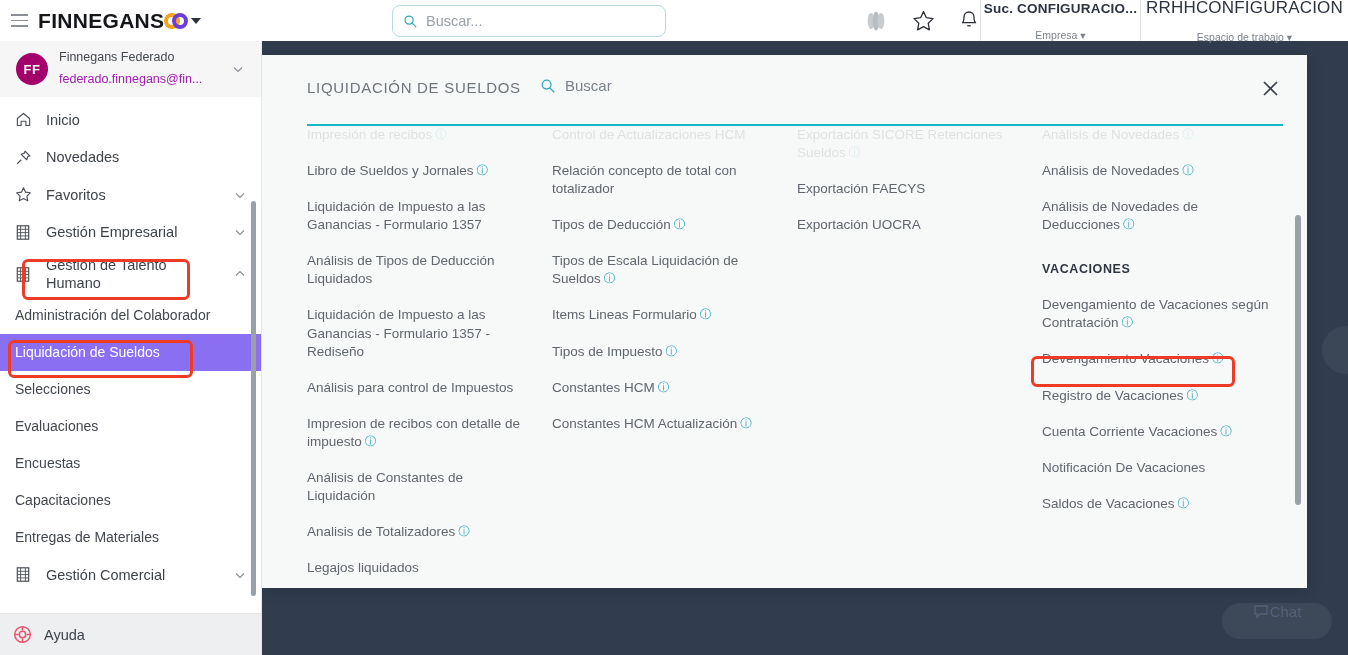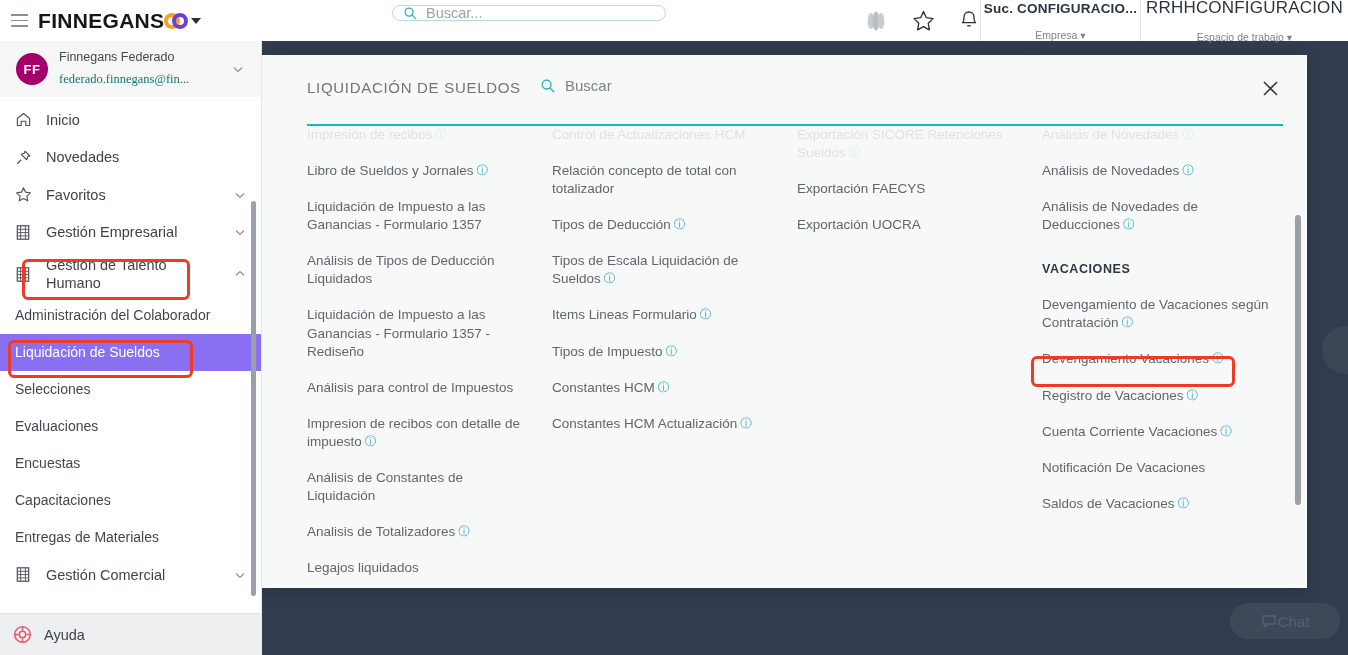--- a/index.html
+++ b/index.html
@@ -23,21 +23,21 @@
   .brand { margin-left:6px; display:flex; align-items:center; gap:0; cursor:pointer;}
   .brand-text { font-size:21px; font-weight:bold; letter-spacing:0.3px; color:#14161a; }
   .brand-caret { width:0;height:0;border-left:5px solid transparent;border-right:5px solid transparent;
      border-top:6px solid #2b2f36; margin-left:3px;}
   .co-logo { width:24px; height:16px; position:relative; }
   .co-logo .ring { position:absolute; top:0; width:16px; height:16px; border-radius:50%;
      border:4px solid #f6a21d; }
   .co-logo .ring2 { left:8px; border-color:#6b3fd4; }
 
   .searchwrap {
-    position:absolute; left:392px; top:5px; width:274px; height:16px;
+    position:absolute; left:392px; top:5px; width:274px; height:32px;
     border:1px solid #b9d9e2; border-radius:8px; background:#fff;
     display:flex; align-items:center; padding:0 10px; gap:8px;
   }
   .search-ph { font-size:14.5px; color:#9aa1ab; }
 
   .hdr-icons { position:absolute; right:368px; top:0; height:41px; display:flex;
      align-items:center; gap:22px; }
   .hdr-icons .ic { cursor:pointer; display:flex; align-items:center; }
 
   .hdr-sel { position:absolute; top:0; height:41px; display:flex; flex-direction:column;
@@ -55,22 +55,22 @@
     background:#fff; border-right:1px solid #e4e7ea; overflow:hidden; z-index:30;
   }
   .user-row { display:flex; align-items:center; height:56px; padding:0 16px; gap:11px;
      background:#f6f6f7; cursor:pointer; }
   .avatar { width:32px;height:32px;border-radius:50%;background:#a4006b;color:#fff;
      display:flex;align-items:center;justify-content:center;font-size:13px;font-weight:600;
      flex:0 0 32px; letter-spacing:0.5px;}
   .user-names { flex:1; min-width:0; }
   .user-names .n1 { font-size:12.5px; color:#43484f; line-height:1.75; white-space:nowrap;
      overflow:hidden; text-overflow:ellipsis; }
-  .user-names .n2 { font-size:12.5px; color:#0f766e; line-height:1.75; white-space:nowrap;
-     overflow:hidden; text-overflow:ellipsis;font-family:Liberation Serif, serif; }
+  .user-names .n2 { font-size:12.5px; color:#a21caf; line-height:1.75; white-space:nowrap;
+     overflow:hidden; text-overflow:ellipsis; }
 
   .navlist { padding-top:4px; }
   .navitem { display:flex; align-items:center; height:37.5px; padding:0 14px 0 14px;
      gap:14px; cursor:pointer; position:relative; }
   .navitem.tall { height:46px; }
   .navitem .nicon { width:18px; flex:0 0 18px; display:flex; align-items:center;
      justify-content:center; color:#4b5059; }
   .navitem .nlabel { font-size:14.5px; color:#3e434b; flex:1; line-height:1.25; }
   .navitem .chev { width:14px; color:#8c9199; flex:0 0 14px; }
   .navitem.sub { padding-left:15px; height:37px; }
@@ -85,23 +85,23 @@
      background:#9aa0a8; border-radius:3px; z-index:31; }
 
   .help-row { position:absolute; left:0; bottom:0; width:262px; height:42px;
      background:#eeeff0; display:flex; align-items:center; gap:12px; padding:0 13px;
      cursor:pointer; border-top:1px solid #e2e4e6; }
   .help-row .hlabel { font-size:14.5px; color:#3e434b; }
 
   
   .backdrop { position:absolute; left:262px; top:41px; width:1086px; height:614px;
      background:#313d4f; z-index:5; }
-  .chatbtn { position:absolute; right:8px; bottom:16px; width:110px; height:36px;
+  .chatbtn { position:absolute; right:16px; bottom:16px; width:110px; height:36px;
      border-radius:18px; background:rgba(255,255,255,0.06);
-     display:flex; align-items:center; justify-content:center; gap:1px; z-index:6;
+     display:flex; justify-content:center; gap:1px; z-index:6;
      cursor:pointer; }
   .chatbtn .ctext { font-size:15px; color:#56617a; }
   .float-circle { position:absolute; right:-22px; top:285px; width:48px;height:48px;
      border-radius:50%; background:rgba(255,255,255,0.05); z-index:6;}
 
   
   .modal { position:absolute; left:262px; top:55px; width:1045px; height:533px;
      background:#f7f8f8; z-index:20; box-shadow:0 2px 14px rgba(0,0,0,0.22);
      overflow:hidden; }
   .modal-head { height:63px; position:relative; flex:0 0 63px; }

